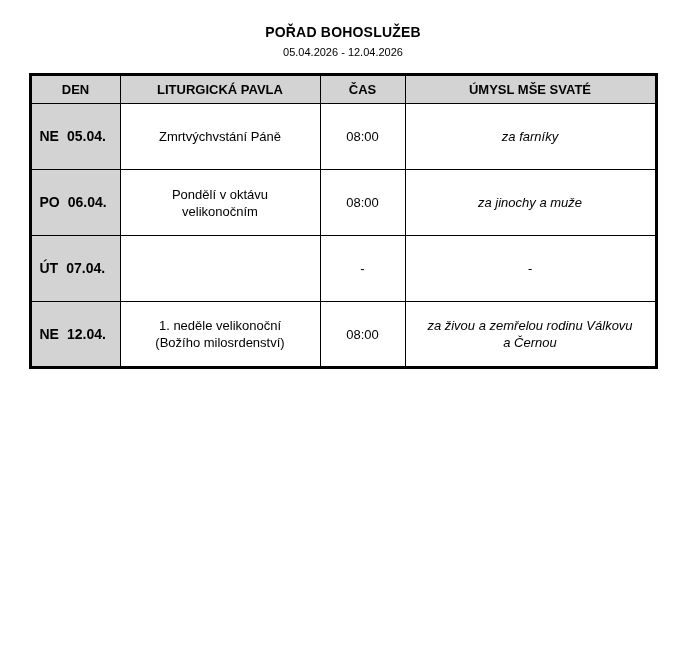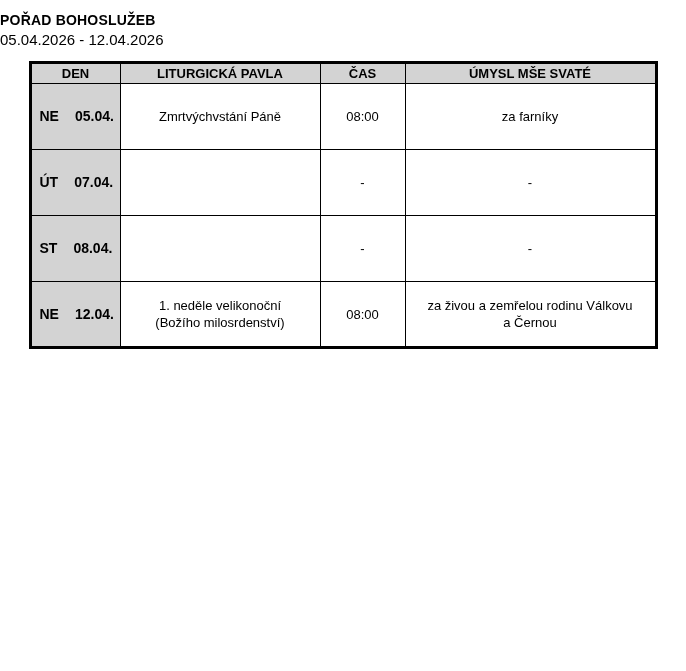--- a/index.html
+++ b/index.html
@@ -6,61 +6,61 @@
   html, body {
     background: #ffffff;
     font-family: "Liberation Sans", sans-serif;
     color: #000000;
   }
   body {
     width: 686px;
     height: 671px;
     overflow: hidden;
   }
-  .titles { text-align: left; padding-top: 10px; }
+  .titles { text-align: center; padding-top: 22px; }
   .title-line { font-size: 14px; font-weight: bold; line-height: 20px; letter-spacing: 0.2px; }
-  .date-line { font-size: 15px; line-height: 20px; }
+  .date-line { font-size: 11px; line-height: 20px; }
 
   table.schedule {
     border-collapse: collapse;
     table-layout: fixed;
     width: 626px;
     margin: 11px auto 0 auto;
     border: 3px solid #000000;
   }
   .schedule th, .schedule td {
     border: 1px solid #000000;
     overflow: hidden;
   }
   .schedule th {
     background: #d3d3d3;
     font-size: 13px;
     font-weight: bold;
-    height: 21px;
+    height: 29px;
     text-align: center;
     vertical-align: middle;
   }
   .schedule td {
     height: 66px;
     font-size: 13px;
     text-align: center;
     vertical-align: middle;
     line-height: 17px;
     padding: 2px 3px;
   }
   td.day-cell {
     background: #d3d3d3;
     font-weight: bold;
     font-size: 14px;
     text-align: left;
     padding-left: 8px;
   }
-  td.day-cell .day-date { margin-left: 16px; }
+  td.day-cell .day-date { margin-left: 8px; }
   td.celebration-cell { padding: 2px 27px; }
-  td.intention-cell { padding: 2px 18px; }
+  td.intention-cell { padding: 2px 18px; font-style: italic; }
 </style>
 </head>
 <body>
 
 <div class="page">
   <header class="titles">
     <div class="title-line">POŘAD BOHOSLUŽEB</div>
     <div class="date-line">05.04.2026 - 12.04.2026</div>
   </header>
 
@@ -83,29 +83,29 @@
       <tr>
         <td class="day-cell">
           <span class="day-abbr">NE</span><span class="day-date">05.04.</span>
         </td>
         <td class="celebration-cell">Zmrtvýchvstání Páně</td>
         <td class="time-cell">08:00</td>
         <td class="intention-cell">za farníky</td>
       </tr>
       <tr>
         <td class="day-cell">
-          <span class="day-abbr">ÚT</span><span class="day-date">07.04.</span>
+          <span class="day-abbr">PO</span><span class="day-date">06.04.</span>
         </td>
-        <td class="celebration-cell"></td>
-        <td class="time-cell">-</td>
-        <td class="intention-cell">-</td>
+        <td class="celebration-cell">Pondělí v oktávu velikonočním</td>
+        <td class="time-cell">08:00</td>
+        <td class="intention-cell">za jinochy a muže</td>
       </tr>
       <tr>
         <td class="day-cell">
-          <span class="day-abbr">ST</span><span class="day-date">08.04.</span>
+          <span class="day-abbr">ÚT</span><span class="day-date">07.04.</span>
         </td>
         <td class="celebration-cell"></td>
         <td class="time-cell">-</td>
         <td class="intention-cell">-</td>
       </tr>
       <tr>
         <td class="day-cell">
           <span class="day-abbr">NE</span><span class="day-date">12.04.</span>
         </td>
         <td class="celebration-cell">1. neděle velikonoční (Božího milosrdenství)</td>

